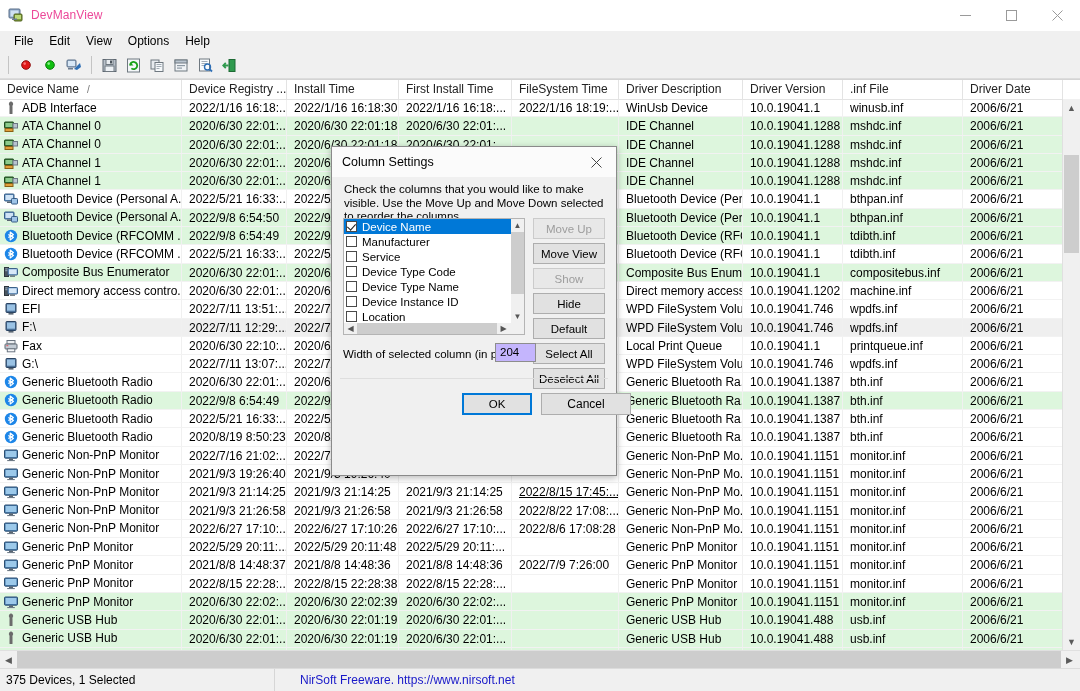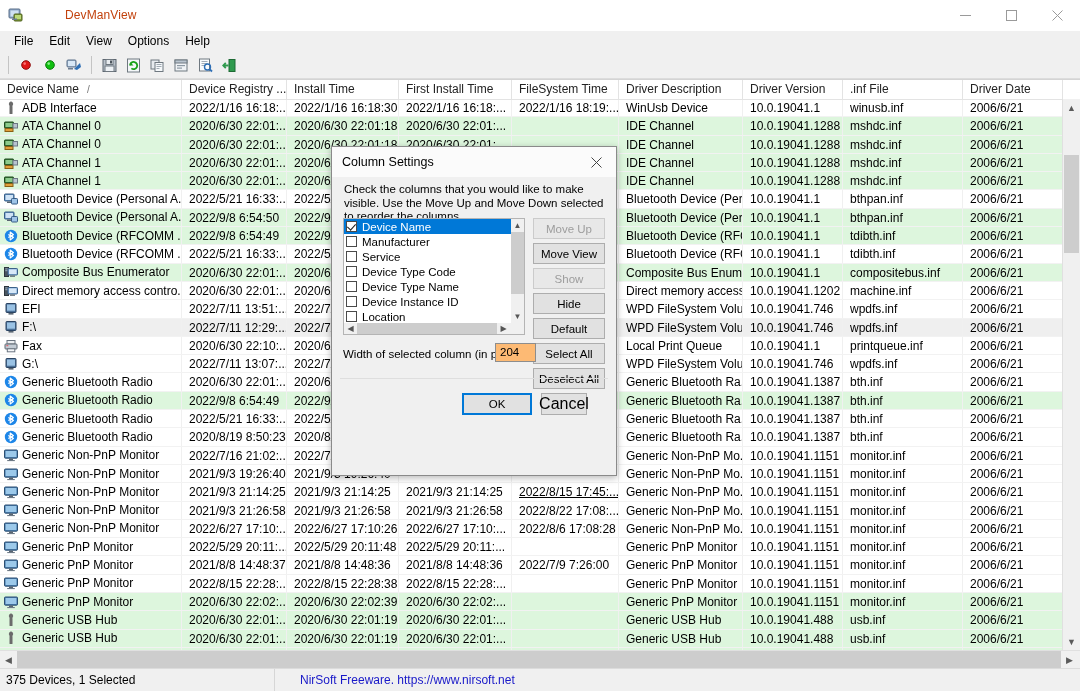--- a/index.html
+++ b/index.html
@@ -8,21 +8,21 @@
     font-family:"Liberation Sans", sans-serif;
     font-size:12px;color:#000;background:#fff;
     -webkit-font-smoothing:antialiased;
   }
   .app{position:relative;width:1080px;height:691px;background:#f0f0f0;display:flex;flex-direction:column;}
 
   
   .titlebar{height:30px;background:#ffffff;display:flex;align-items:center;flex:0 0 auto;
             border-bottom:1px solid #ffffff;}
   .tb-icon{width:16px;height:16px;margin-left:8px;margin-right:7px;position:relative;flex:0 0 auto;}
-  .tb-title{font-size:12px;color:#c2410c;letter-spacing:.1px;margin-left:34px;}
+  .tb-title{font-size:12px;color:#ec4899;letter-spacing:.1px;}
   .tb-spacer{flex:1 1 auto;}
   .wbtn{width:46px;height:30px;display:flex;align-items:center;justify-content:center;color:#8b8b8b;}
   .wbtn svg{display:block;}
 
   
   .menubar{height:21px;background:#f0f0f0;display:flex;align-items:center;padding-left:6px;flex:0 0 auto;}
   .menu-item{font-size:12px;color:#000;padding:2px 8px 3px 8px;line-height:14px;}
 
   
   .toolbar{height:26px;background:#f0f0f0;display:flex;align-items:center;padding-left:3px;flex:0 0 auto;
@@ -84,28 +84,28 @@
   .lb-vs{position:absolute;right:0;top:0;bottom:11px;width:13px;background:#f0f0f0;}
   .lb-vthumb{position:absolute;left:0;width:13px;background:#cdcdcd;}
   .lb-hs{position:absolute;left:0;right:0;bottom:0;height:11px;background:#f0f0f0;display:flex;}
   .lb-hthumb{background:#cdcdcd;}
   .mini-arrow{display:flex;align-items:center;justify-content:center;font-size:8px;color:#555;}
   .dbtn{position:absolute;width:72px;height:21px;background:#e1e1e1;border:1px solid #adadad;
         font-size:11.5px;color:#000;display:flex;align-items:center;justify-content:center;
         box-sizing:border-box;}
   .dbtn.dis{color:#9d9d9d;border-color:#cbcbcb;background:#e8e8e8;}
   .wlabel{position:absolute;left:11px;top:201px;font-size:11.5px;color:#000;}
-  .wfield{position:absolute;left:163px;top:196px;width:41px;height:19px;background:#fdba74;
+  .wfield{position:absolute;left:163px;top:196px;width:41px;height:19px;background:#c4b5fd;
           border:1px solid #8d8d8d;box-sizing:border-box;font-size:11.5px;line-height:17px;
           padding-left:4px;color:#000;}
   .dlg-sep{position:absolute;left:8px;right:8px;top:231px;height:1px;background:#dedede;}
   .okbtn{position:absolute;left:130px;top:246px;width:70px;height:22px;background:#e1e1e1;
          border:2px solid #0078d7;font-size:11.5px;display:flex;align-items:center;justify-content:center;box-sizing:border-box;}
-  .cancelbtn{position:absolute;left:209px;top:246px;width:46px;height:22px;background:#e1e1e1;
-         border:1px solid #adadad;font-size:16px;display:flex;align-items:center;justify-content:center;box-sizing:border-box;}
+  .cancelbtn{position:absolute;left:209px;top:246px;width:90px;height:22px;background:#e1e1e1;
+         border:1px solid #adadad;font-size:12px;display:flex;align-items:center;justify-content:center;box-sizing:border-box;}
 </style>
 </head>
 <body>
 
 <div class="app">
 
   <div class="titlebar">
     <div class="tb-icon">
       <svg width="16" height="16" viewBox="0 0 16 16">
         <rect x="1" y="2" width="11" height="9" rx="1" fill="#8fa8c8" stroke="#5a6e88"></rect>

